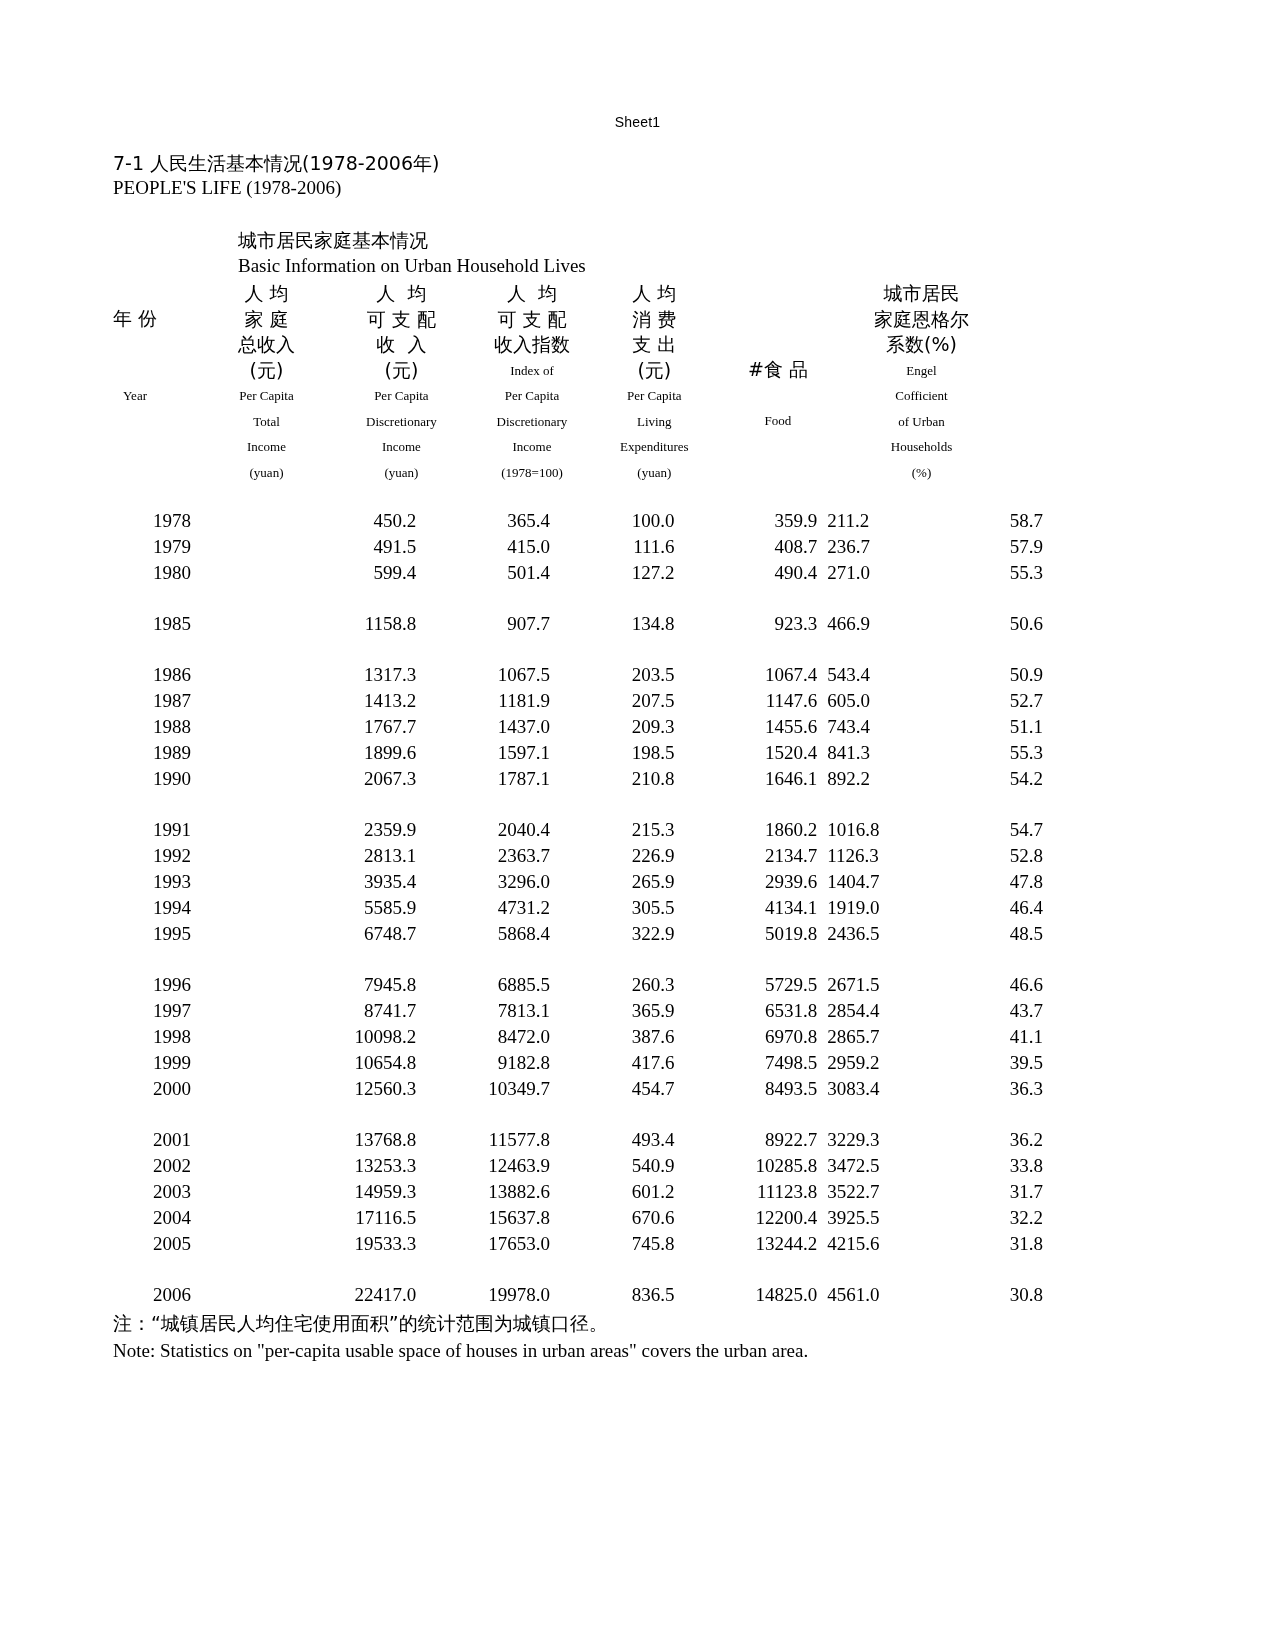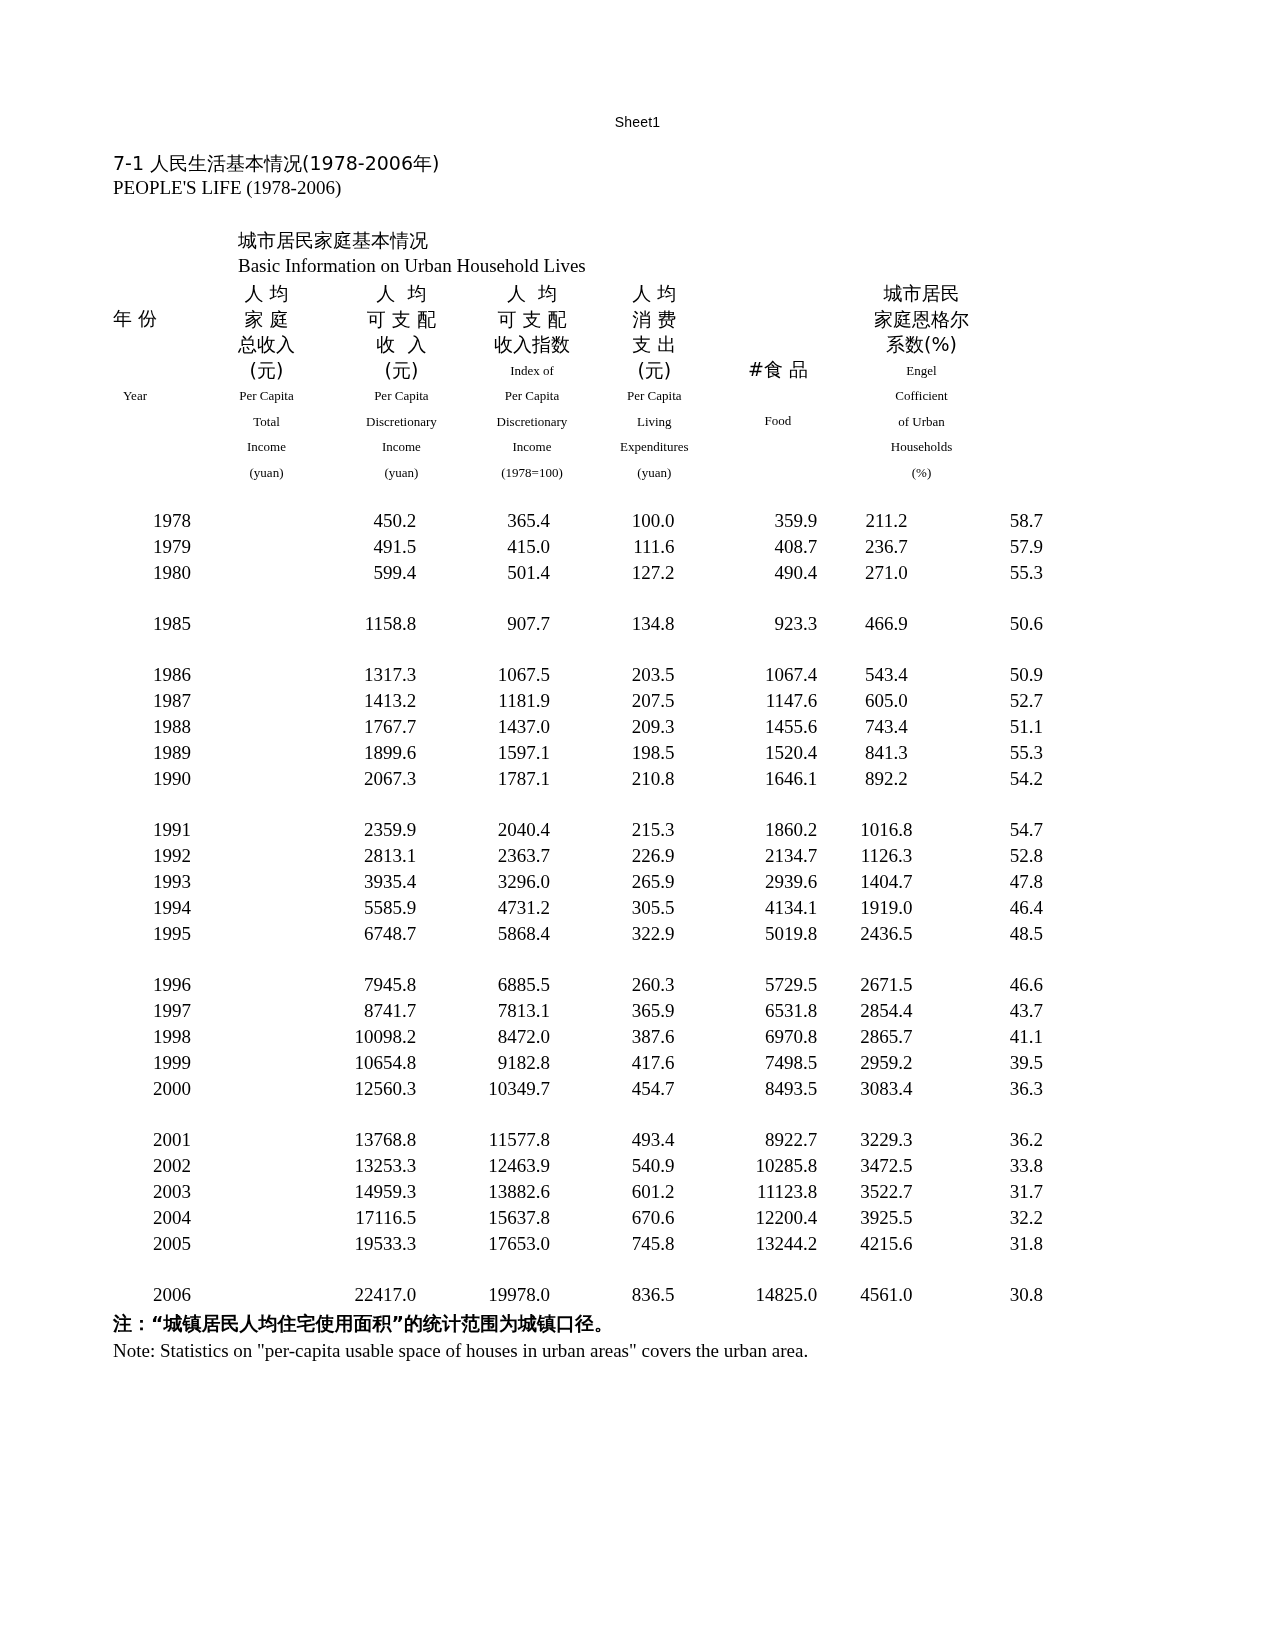--- a/index.html
+++ b/index.html
@@ -123,32 +123,31 @@
     font-family: "Liberation Serif", "DejaVu Serif", serif;
     vertical-align: top;
     white-space: nowrap;
   }
   .tbl tr.gap td { height: 25px; line-height: 25px; }
   td.c-year  { width: 128px; text-align: left; }
   td.c-total { width: 152px; text-align: right; padding-right: 10px; }
   td.c-disp  { width: 130px; text-align: right; padding-right: 10px; }
   td.c-idx   { width: 122px; text-align: right; padding-right: 10px; }
   td.c-exp   { width: 140px; text-align: right; padding-right: 10px; }
-  td.c-food  { width: 125px; text-align: center; padding-right: 10px; }
+  td.c-food  { width: 125px; text-align: left; padding-right: 10px; }
   td.c-eng   { width: 93px;  text-align: right; padding-right: 0px; }
 
   
   .note-cn {
     position: absolute;
     left: 113px;
     top: 1311px;
     font-family: "DejaVu Sans", "Liberation Sans", sans-serif;
     font-size: 19px;
     white-space: nowrap;
-    font-weight: bold;
   }
   .note-en {
     position: absolute;
     left: 113px;
     top: 1340px;
     font-size: 19px;
     white-space: nowrap;
   }
 </style>
 </head>

